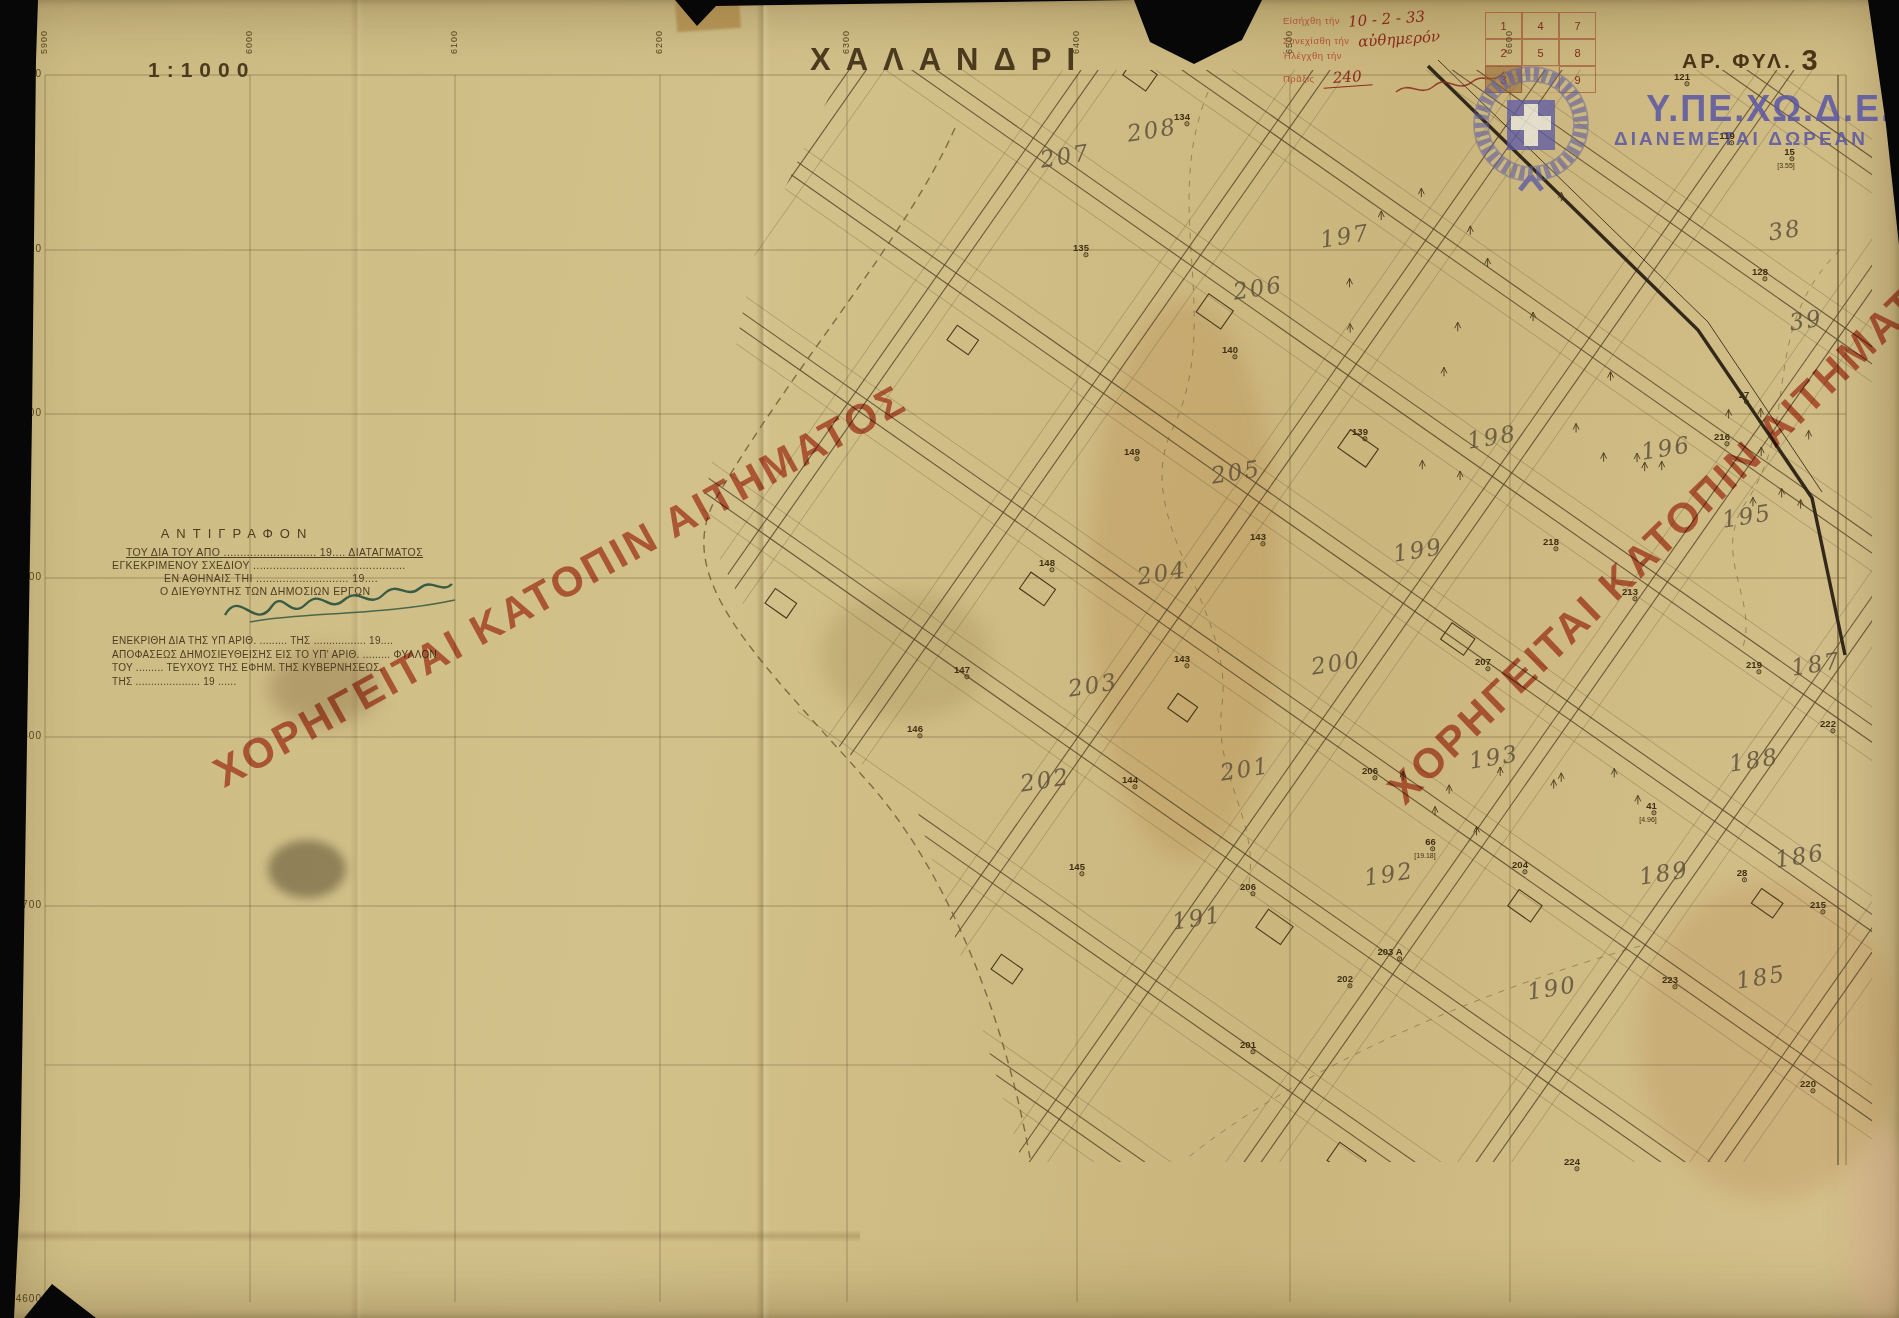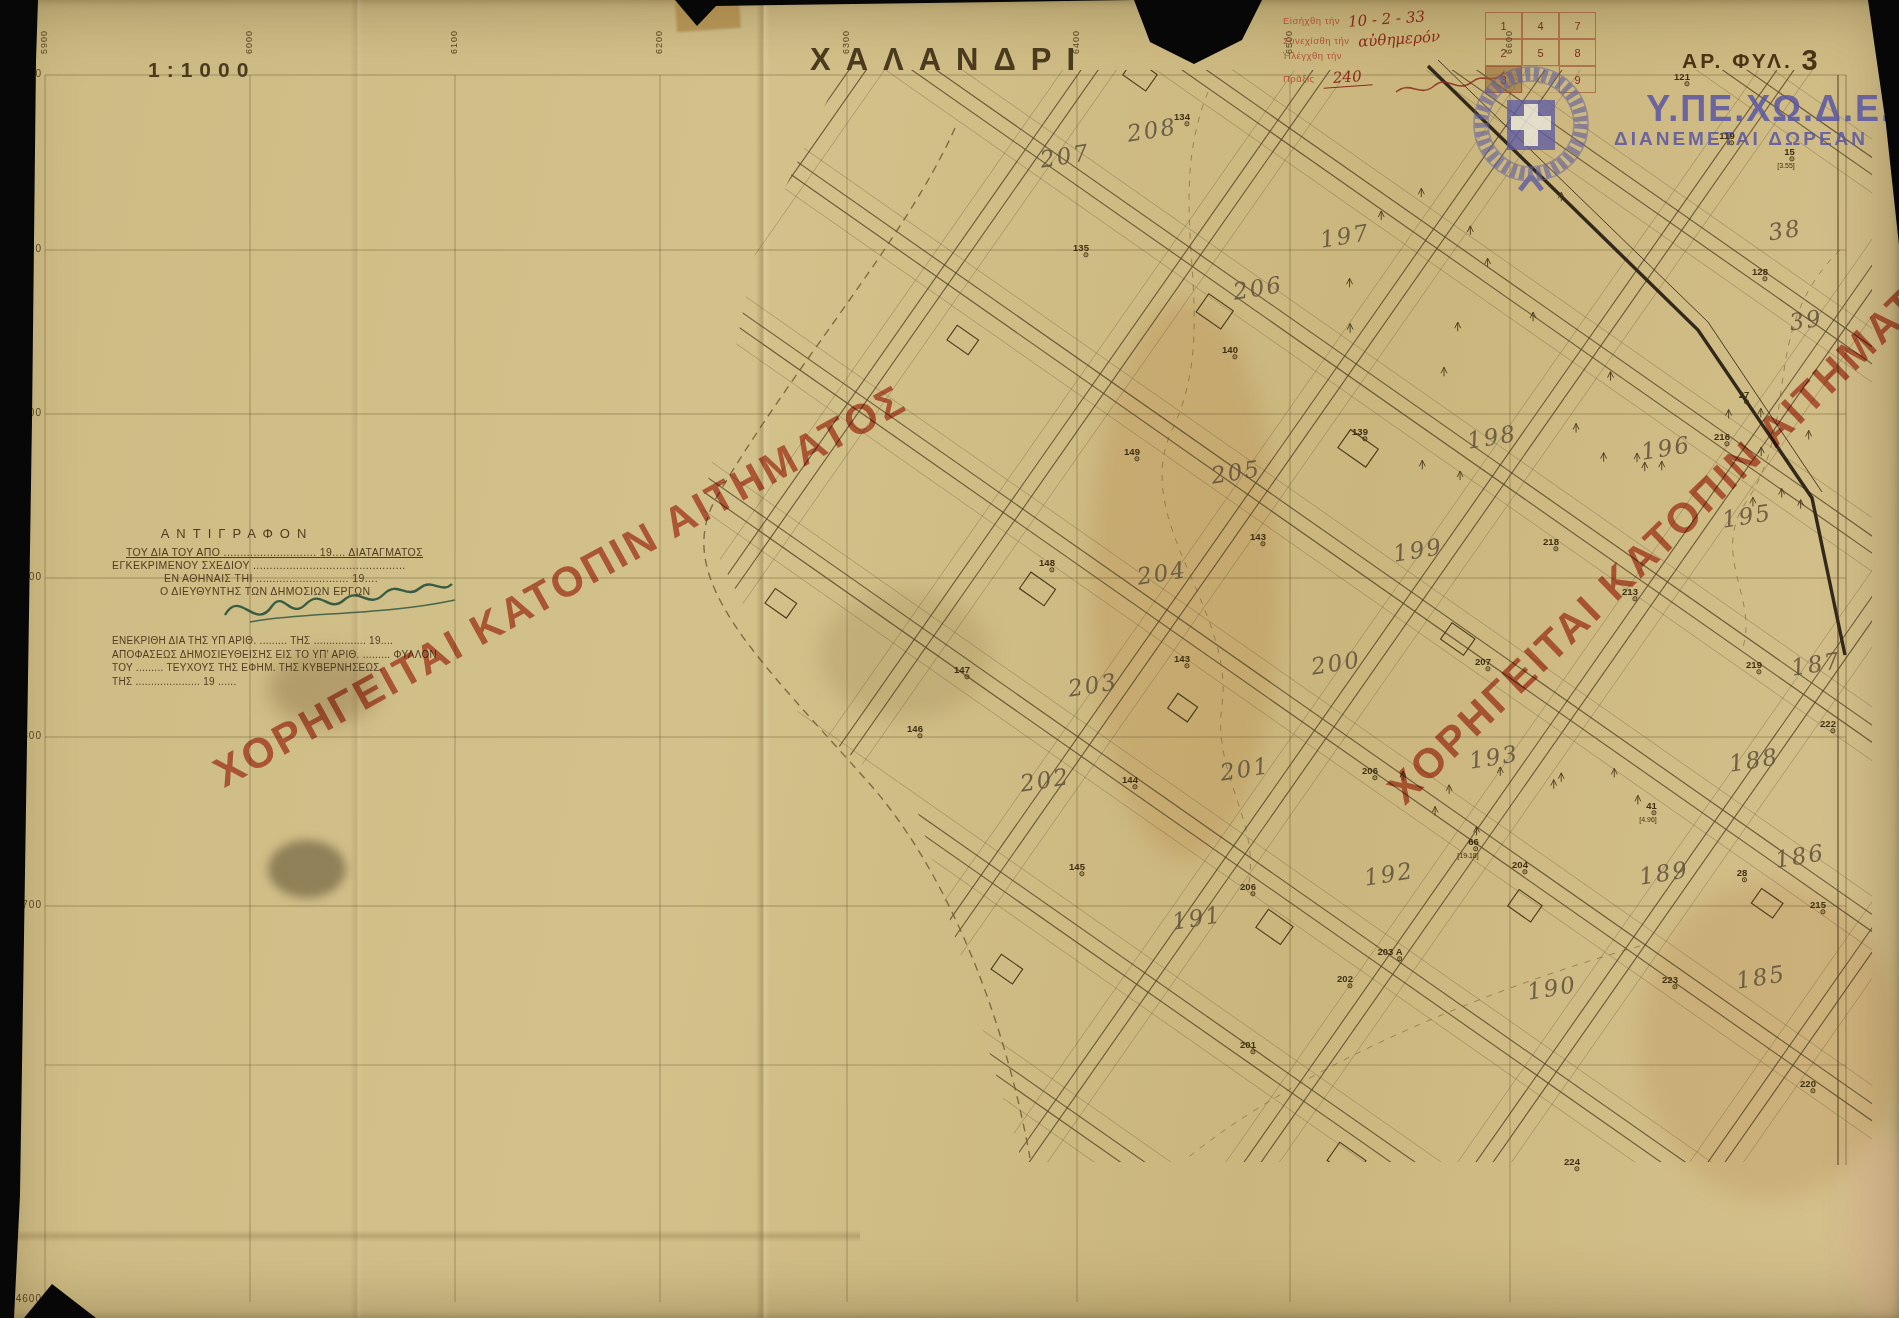--- a/index.html
+++ b/index.html
@@ -396,21 +396,21 @@
         <span class="pt" style="left: 1630px; top: 595px;"><span class="t">213</span><span class="dot">⊙</span></span>
         <span class="pt" style="left: 1182px; top: 662px;"><span class="t">143</span><span class="dot">⊙</span></span>
         <span class="pt" style="left: 962px; top: 673px;"><span class="t">147</span><span class="dot">⊙</span></span>
         <span class="pt" style="left: 1483px; top: 665px;"><span class="t">207</span><span class="dot">⊙</span></span>
         <span class="pt" style="left: 1754px; top: 668px;"><span class="t">219</span><span class="dot">⊙</span></span>
         <span class="pt" style="left: 1828px; top: 727px;"><span class="t">222</span><span class="dot">⊙</span></span>
         <span class="pt" style="left: 915px; top: 732px;"><span class="t">146</span><span class="dot">⊙</span></span>
         <span class="pt" style="left: 1130px; top: 776px; margin-top: 7px;"><span class="t">144</span><span class="dot">⊙</span></span>
         <span class="pt" style="left: 1370px; top: 774px;"><span class="t">206</span><span class="dot">⊙</span></span>
         <span class="pt" style="left: 1648px; top: 812px;"><span class="t">41</span><span class="dot">⊙</span><span class="sub">[4.96]</span></span>
-        <span class="pt" style="left: 1425px; top: 848px; margin-left: 43px;"><span class="t">66</span><span class="dot">⊙</span><span class="sub">[19.18]</span></span>
+        <span class="pt" style="left: 1425px; top: 848px;"><span class="t">66</span><span class="dot">⊙</span><span class="sub">[19.18]</span></span>
         <span class="pt" style="left: 1520px; top: 868px;"><span class="t">204</span><span class="dot">⊙</span></span>
         <span class="pt" style="left: 1742px; top: 876px;"><span class="t">28</span><span class="dot">⊙</span></span>
         <span class="pt" style="left: 1077px; top: 870px;"><span class="t">145</span><span class="dot">⊙</span></span>
         <span class="pt" style="left: 1248px; top: 890px;"><span class="t">206</span><span class="dot">⊙</span></span>
         <span class="pt" style="left: 1818px; top: 908px;"><span class="t">215</span><span class="dot">⊙</span></span>
         <span class="pt" style="left: 1390px; top: 955px;"><span class="t">203 A</span><span class="dot">⊙</span></span>
         <span class="pt" style="left: 1345px; top: 982px;"><span class="t">202</span><span class="dot">⊙</span></span>
         <span class="pt" style="left: 1670px; top: 983px;"><span class="t">223</span><span class="dot">⊙</span></span>
         <span class="pt" style="left: 1248px; top: 1048px;"><span class="t">201</span><span class="dot">⊙</span></span>
         <span class="pt" style="left: 1808px; top: 1087px;"><span class="t">220</span><span class="dot">⊙</span></span>

